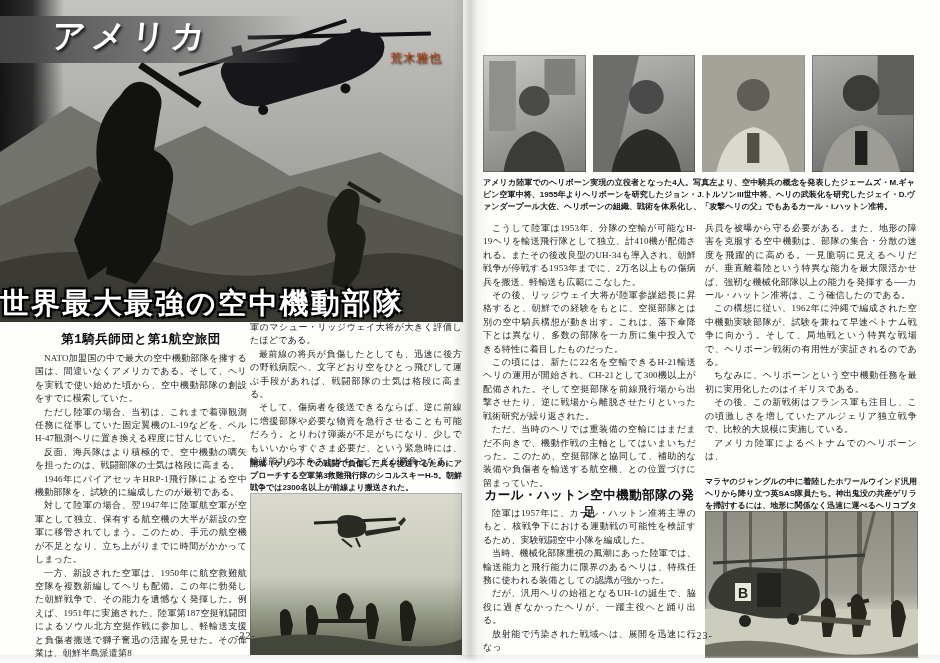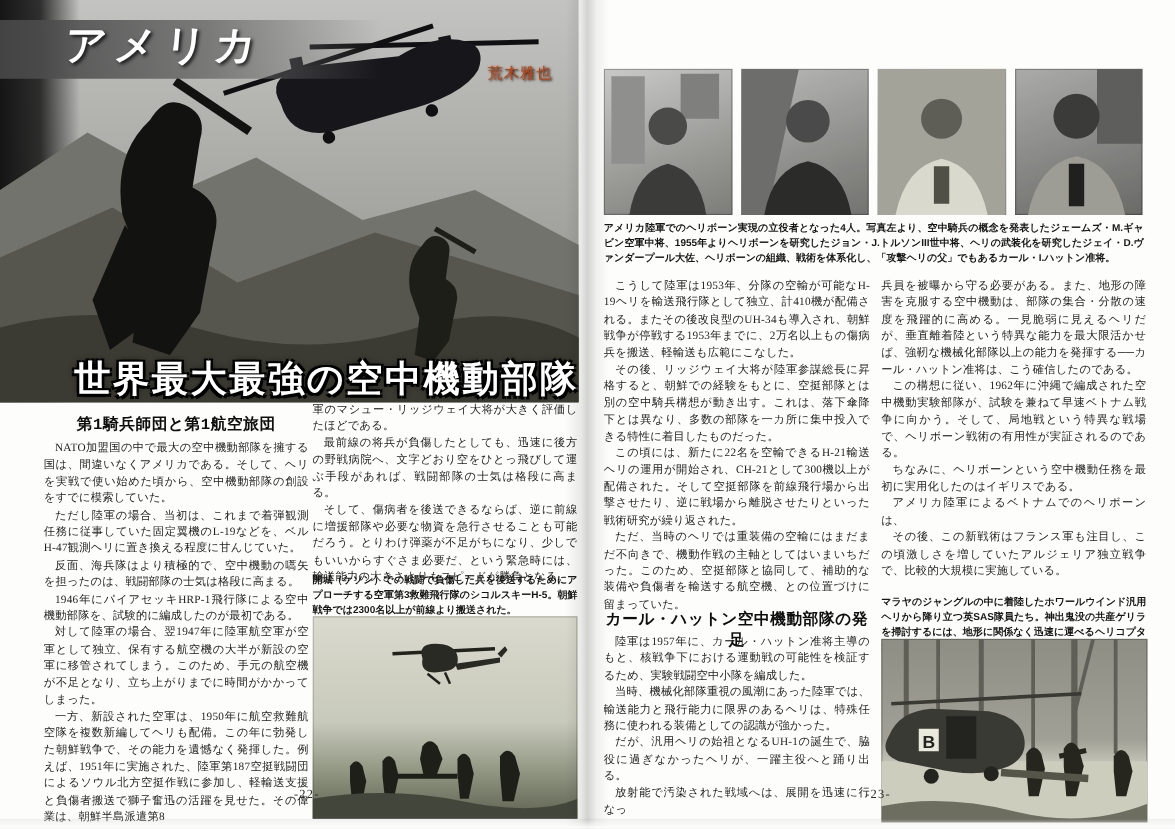--- a/index.html
+++ b/index.html
@@ -12,21 +12,21 @@
     background:linear-gradient(180deg,rgba(0,0,0,.05),#ffffff);}
   
   .photo-main{position:absolute;left:0;top:0;width:463px;height:322px;overflow:hidden;}
   .kicker-band{position:absolute;left:0;top:16px;width:305px;height:47px;
     background:linear-gradient(90deg,rgba(70,70,70,.95) 0%,rgba(105,105,105,.8) 55%,rgba(140,140,140,0) 100%);}
   .kicker{position:absolute;left:52px;top:14px;font-size:33px;font-weight:bold;color:#fff;
     letter-spacing:6px;transform:skewX(-6deg);
     text-shadow:2px 2px 3px rgba(0,0,0,.8);font-family:"Liberation Serif",serif;}
   .author{position:absolute;left:390px;top:50px;font-size:12px;color:#c2410c;
     font-family:"Liberation Sans",sans-serif;text-shadow:1px 1px 2px #000;letter-spacing:1px;}
-  .main-title{position:absolute;left:0;top:284px;width:463px;text-align:right;
+  .main-title{position:absolute;left:0;top:284px;width:463px;text-align:left;
     font-size:29px;font-weight:bold;color:#fff;letter-spacing:2px;white-space:nowrap;
     text-shadow:-2px -2px 0 #000,2px -2px 0 #000,-2px 2px 0 #000,2px 2px 0 #000,0 0 6px rgba(0,0,0,.9);}
   .sec-head{position:absolute;font-family:Liberation Mono, monospace;font-weight:bold;
     font-size:12.5px;color:#0e0e0e;text-align:center;letter-spacing:.5px;}
   .head-l{left:35px;top:331px;width:212px;}
   .head-r{left:483px;top:487px;width:213px;}
   .col{position:absolute;}
   .col p{margin:0;text-indent:1em;text-align:justify;font-size:9px;line-height:13.4px;
     color:#1d1d1d;letter-spacing:.2px;}
   .col p.cont{text-indent:0;}
@@ -207,22 +207,22 @@
     <p>陸軍は1957年に、カール・ハットン准将主導のもと、核戦争下における運動戦の可能性を検証するため、実験戦闘空中小隊を編成した。</p>
     <p>当時、機械化部隊重視の風潮にあった陸軍では、輸送能力と飛行能力に限界のあるヘリは、特殊任務に使われる装備としての認識が強かった。</p>
     <p>だが、汎用ヘリの始祖となるUH-1の誕生で、脇役に過ぎなかったヘリが、一躍主役へと踊り出る。</p>
     <p>放射能で汚染された戦域へは、展開を迅速に行なっ</p>
   </div>
 
   <div class="col col-r2">
     <p class="cont">兵員を被曝から守る必要がある。また、地形の障害を克服する空中機動は、部隊の集合・分散の速度を飛躍的に高める。一見脆弱に見えるヘリだが、垂直離着陸という特異な能力を最大限活かせば、強靭な機械化部隊以上の能力を発揮する──カール・ハットン准将は、こう確信したのである。</p>
     <p>この構想に従い、1962年に沖縄で編成された空中機動実験部隊が、試験を兼ねて早速ベトナム戦争に向かう。そして、局地戦という特異な戦場で、ヘリボーン戦術の有用性が実証されるのである。</p>
     <p>ちなみに、ヘリボーンという空中機動任務を最初に実用化したのはイギリスである。</p>
+    <p>その後、この新戦術はフランス軍も注目し、この頃激しさを増していたアルジェリア独立戦争で、比較的大規模に実施している。</p>
     <p>アメリカ陸軍によるベトナムでのヘリボーンは、</p>
-    <p>その後、この新戦術はフランス軍も注目し、この頃激しさを増していたアルジェリア独立戦争で、比較的大規模に実施している。</p>
   </div>
 
   <div class="cap cap-r">マラヤのジャングルの中に着陸したホワールウインド汎用ヘリから降り立つ英SAS隊員たち。神出鬼没の共産ゲリラを掃討するには、地形に関係なく迅速に運べるヘリコプタがうってつけであった。</div>
 
   <div class="photo-sas">
     <svg width="213" height="147" viewBox="0 0 213 147">
 
       <g fill="#5f5f57">
         <rect x="18" y="0" width="4" height="96"></rect>
           <rect x="44" y="0" width="3" height="92"></rect>

